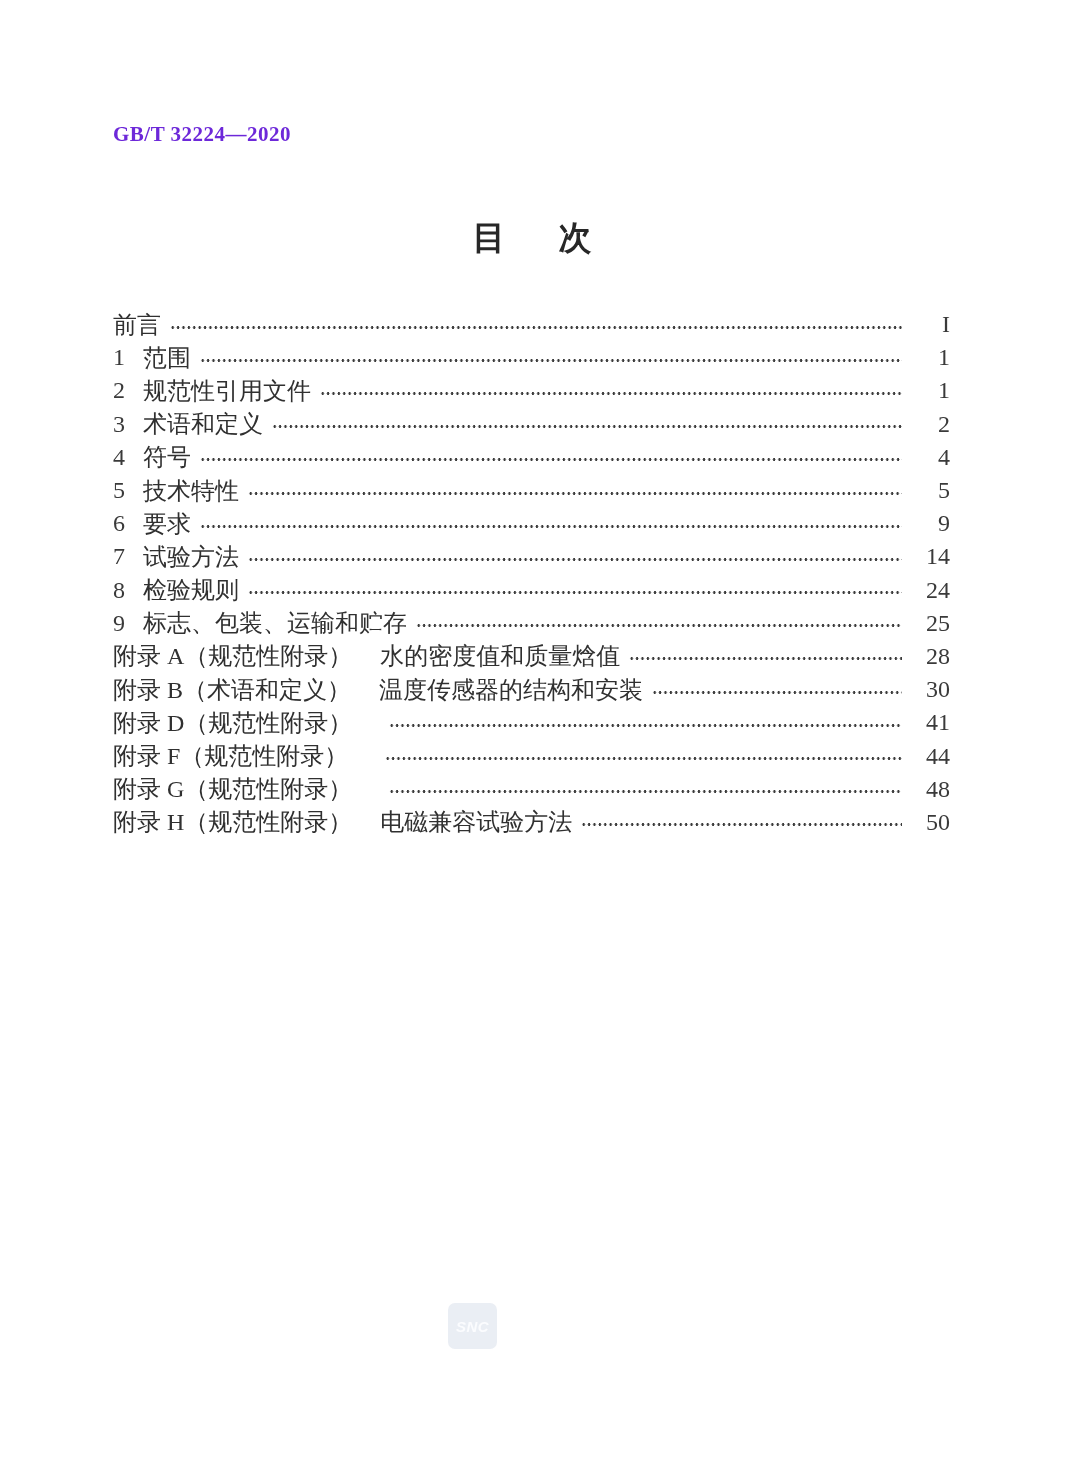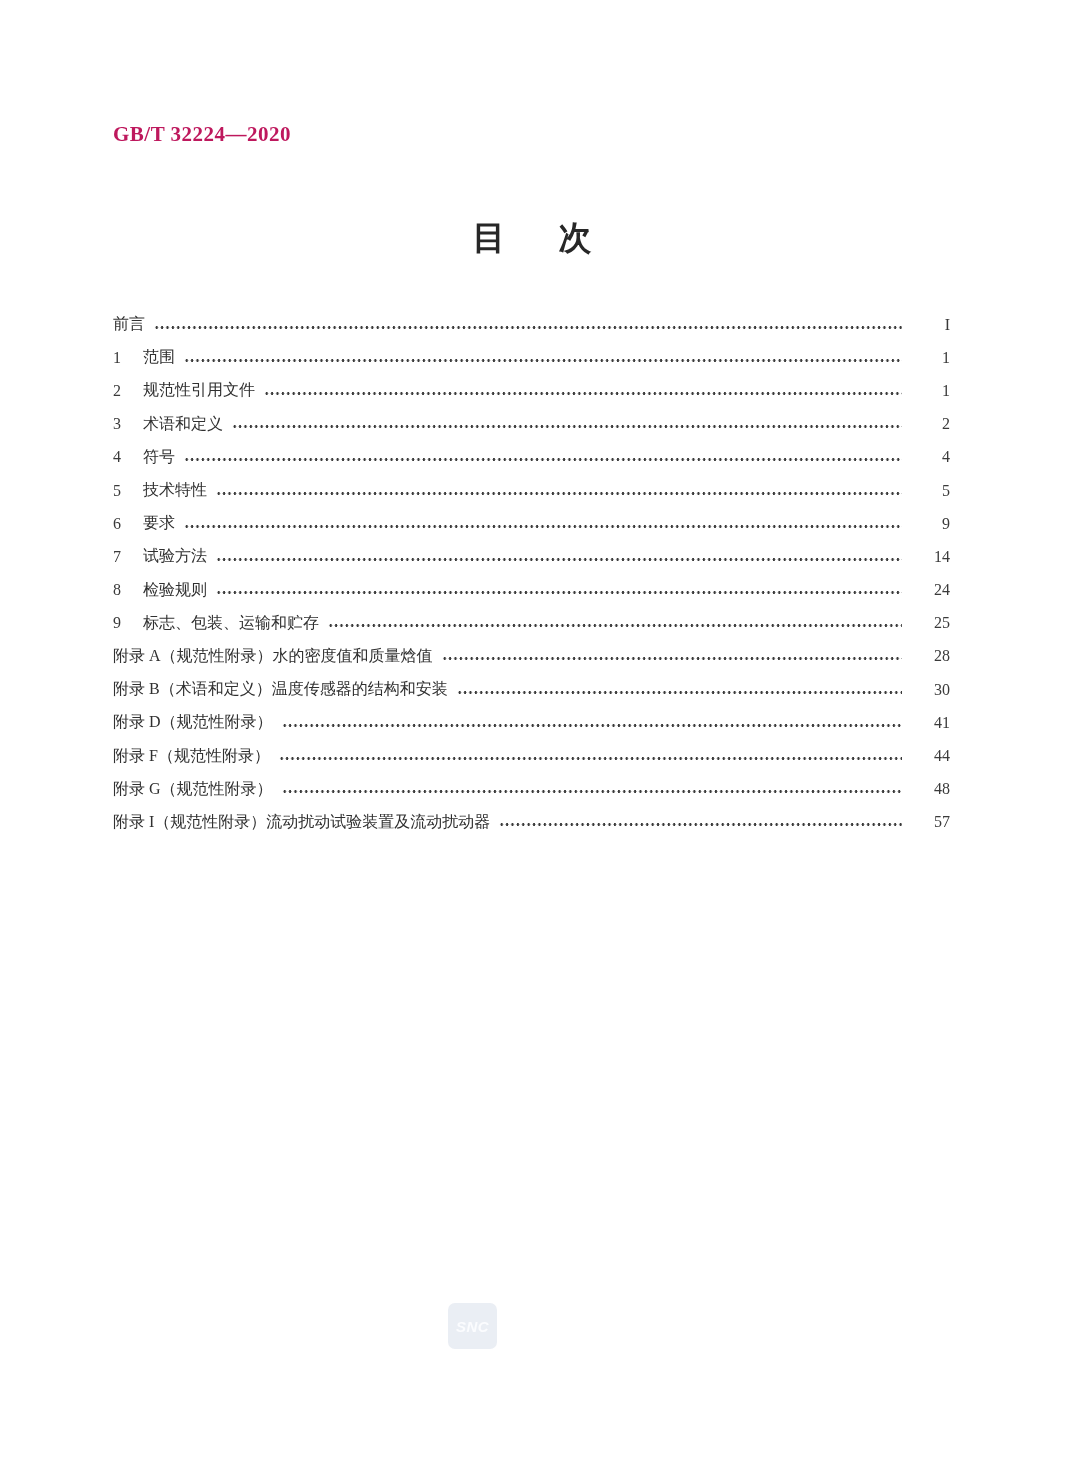--- a/index.html
+++ b/index.html
@@ -17,21 +17,21 @@
     color: #2d2d2d;
     overflow: hidden;
   }
   .doc-code {
     position: absolute;
     left: 113px;
     top: 122px;
     font-size: 21px;
     font-weight: 700;
     letter-spacing: 0.5px;
-    color: #be185d;
+    color: #6d28d9;
     white-space: nowrap;
   }
   .title {
     position: absolute;
     left: 0;
     top: 216px;
     width: 100%;
     margin: 0;
     display: flex;
     justify-content: center;
@@ -44,32 +44,32 @@
   .toc {
     position: absolute;
     left: 113px;
     top: 308px;
     width: 837px;
   }
   .toc-row {
     display: flex;
     align-items: center;
     height: 33.2px;
-    font-size: 16px;
+    font-size: 24px;
     color: #303030;
     white-space: nowrap;
   }
   .toc-row .num {
     flex: 0 0 auto;
     width: 30px;
     color: #3a3a3a;
   }
   .toc-row .prefix {
     flex: 0 0 auto;
-    margin-right: 0;
+    margin-right: 28px;
   }
   .toc-row .label {
     flex: 0 0 auto;
   }
   .toc-row .leader {
     flex: 1 1 auto;
     align-self: center;
     height: 5px;
     margin: 5px 10px 0 9px;
     background-image: radial-gradient(circle at 2.7px 2.5px, #3b3b3b 1.15px, rgba(0,0,0,0) 1.5px);
@@ -196,24 +196,24 @@
         <span class="prefix">附录 F（规范性附录）</span>
         <span class="leader"></span>
         <span class="pagenum">44</span>
       </div>
       <div class="toc-row">
         <span class="prefix">附录 G（规范性附录）</span>
         <span class="leader"></span>
         <span class="pagenum">48</span>
       </div>
       <div class="toc-row">
-        <span class="prefix">附录 I（规范性附录）</span>
-        <span class="label">流动扰动试验装置及流动扰动器</span>
-        <span class="leader"></span>
-        <span class="pagenum">57</span>
+        <span class="prefix">附录 H（规范性附录）</span>
+        <span class="label">电磁兼容试验方法</span>
+        <span class="leader"></span>
+        <span class="pagenum">50</span>
       </div>
     </div>
 
   <div class="watermark">
     <span>SNC</span>
   </div>
 
 </div>
 
 </body></html>

